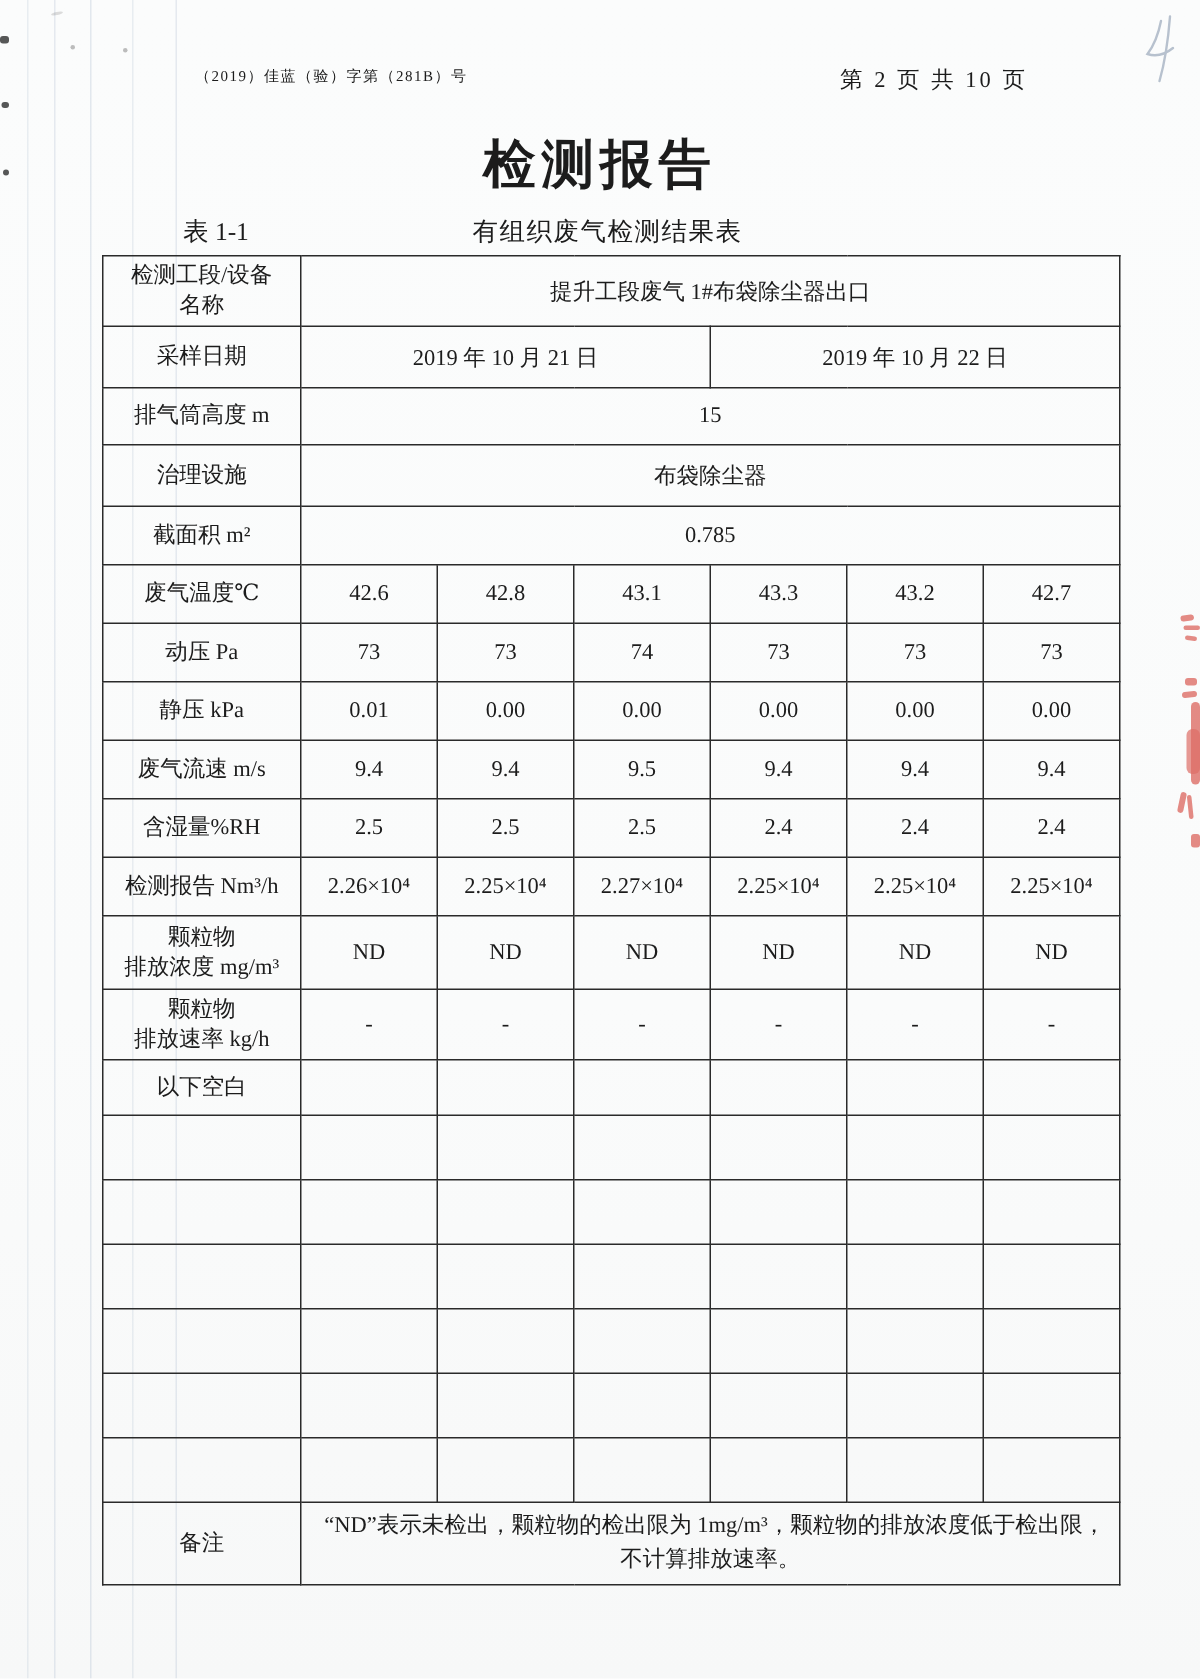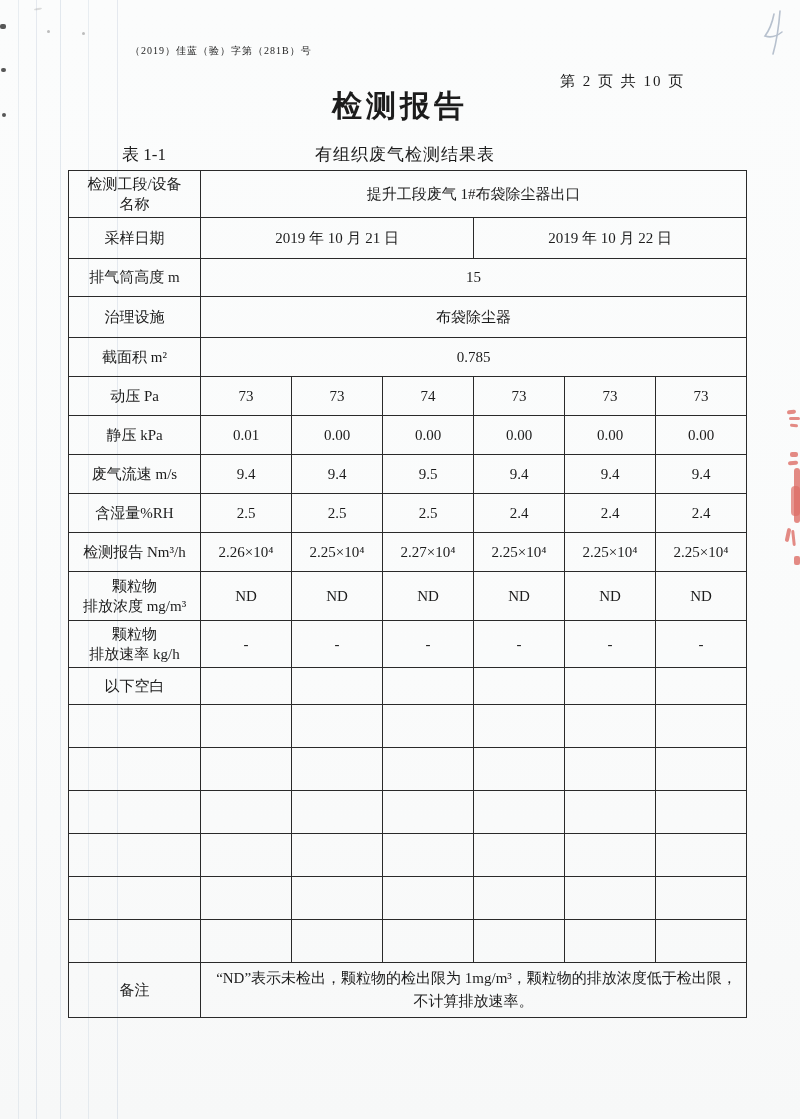--- a/index.html
+++ b/index.html
@@ -5,23 +5,23 @@
   html,body{margin:0;padding:0;}
   body{
     width:800px;height:1119px;overflow:hidden;position:relative;
     background:linear-gradient(180deg,#fbfcfc 0%,#fafbfb 60%,#f7f8f8 100%);
     font-family:"Liberation Serif","DejaVu Serif",serif;
     color:#1c1c1c;
   }
   .abs{position:absolute;}
   
   .doc-number{left:130px;top:44px;font-size:10px;letter-spacing:1px;}
-  .page-indicator{left:560px;top:44px;font-size:15px;letter-spacing:2px;margin-top:28px;}
-  
-  .report-title{left:0;top:86px;width:800px;text-align:center;font-size:30px;font-weight:bold;letter-spacing:4px;}
+  .page-indicator{left:560px;top:44px;font-size:15px;letter-spacing:2px;}
+  
+  .report-title{left:0;top:86px;width:800px;text-align:center;font-size:35px;font-weight:bold;letter-spacing:4px;}
   .table-label{left:122px;top:143px;font-size:17px;}
   .table-title{left:0;top:143px;width:810px;text-align:center;font-size:17px;letter-spacing:1px;}
   
   table.results{position:absolute;left:68px;top:170px;width:678px;border-collapse:collapse;table-layout:fixed;border-radius:31px;}
   table.results td{
     border:1px solid #2a2a2a;text-align:center;vertical-align:middle;
     font-size:15px;padding:2px 4px;overflow:hidden;
   }
   td.lbl{white-space:pre-line;line-height:1.35;}
   td.remark-text{text-align:left;padding:5px 10px;line-height:1.55;text-indent:6px;margin-left:12px;}
@@ -92,20 +92,29 @@
     </tr>
     <tr class="h40">
       <td class="lbl">治理设施</td>
       <td colspan="6">布袋除尘器</td>
     </tr>
     <tr class="h38">
       <td class="lbl">截面积 m²</td>
       <td colspan="6">0.785</td>
     </tr>
 
+    <tr class="h38">
+      <td class="lbl">废气温度℃</td>
+      <td>42.6</td>
+      <td>42.8</td>
+      <td>43.1</td>
+      <td>43.3</td>
+      <td>43.2</td>
+      <td>42.7</td>
+    </tr>
     <tr class="h38">
       <td class="lbl">动压 Pa</td>
       <td>73</td>
       <td>73</td>
       <td>74</td>
       <td>73</td>
       <td>73</td>
       <td>73</td>
     </tr>
     <tr class="h38">

